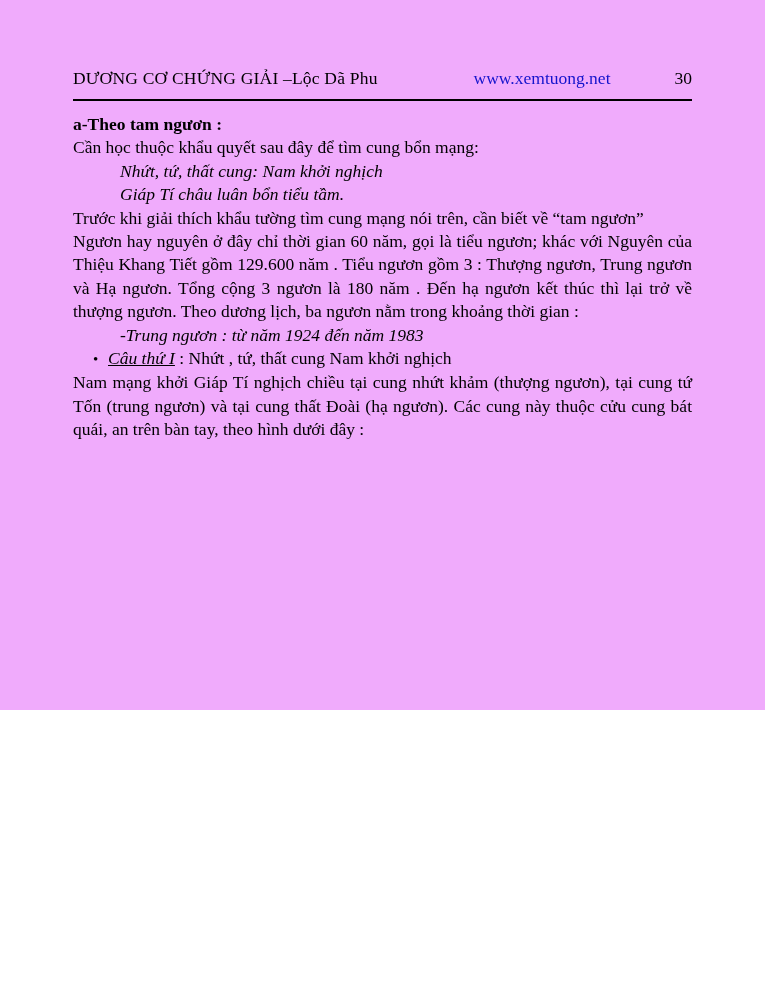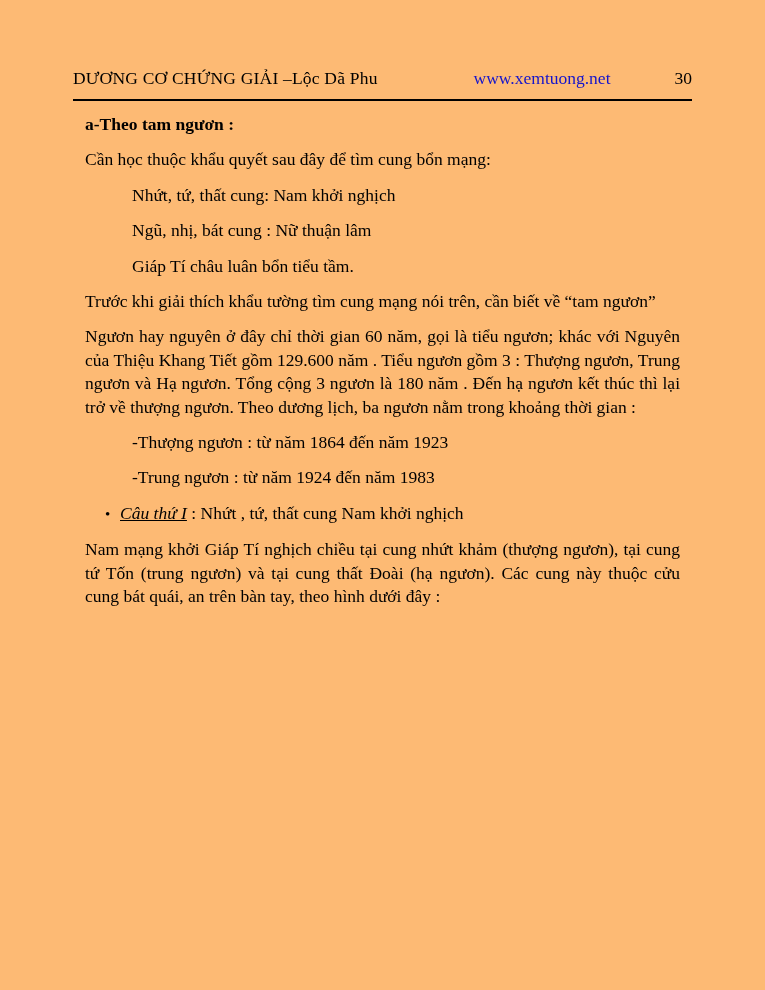--- a/index.html
+++ b/index.html
@@ -3,23 +3,23 @@
 <meta charset="utf-8">
 <style>
   html, body {
     margin: 0;
     padding: 0;
     background: #ffffff;
   }
   .page {
     position: relative;
     width: 765px;
-    height: 990px;
+    height: 710px;
     box-sizing: border-box;
-    background: #fdba74;
+    background: #f0abfc;
     color: #000000;
     font-family: "Liberation Serif", "DejaVu Serif", serif;
     padding: 44px 73px 0 73px;
     overflow: hidden;
   }
   .header-row {
     display: flex;
     align-items: baseline;
     font-size: 17.5px;
     line-height: 22px;
@@ -36,26 +36,26 @@
   .header-pagenum {
     margin-left: 64px;
     margin-top: 23px;
   }
   .header-rule {
     border: none;
     border-top: 2px solid #000000;
     margin: 10px 0 12px 0;
   }
   .doc-body p {
-    margin: 12px;
+    margin: 0;
     font-size: 17.5px;
     line-height: 23.4px;
   }
   .bold { font-weight: 700; }
-  .indent { padding-left: 47px; }
+  .indent { padding-left: 47px; font-style: italic; }
   .justify { text-align: justify; }
   .bullet-line { padding-left: 20px; }
   .bullet-glyph {
     display: inline-block;
     width: 15px;
     font-size: 15px;
   }
   .underline { text-decoration: underline; font-style: italic; }
 </style>
 </head>
@@ -69,27 +69,25 @@
     <span class="header-pagenum">30</span>
   </div>
 
   <hr class="header-rule">
 
   <div class="doc-body">
     <p class="bold">a-Theo tam ngươn :</p>
     <p>Cần học thuộc khẩu quyết sau đây để tìm cung bổn mạng:</p>
 
     <p class="indent">Nhứt, tứ, thất cung: Nam khởi nghịch</p>
-    <p class="indent">Ngũ, nhị, bát cung : Nữ thuận lâm</p>
     <p class="indent">Giáp Tí châu luân bổn tiểu tầm.</p>
 
     <p>Trước khi giải thích khẩu tường tìm cung mạng nói trên, cần biết về “tam ngươn”</p>
     <p class="justify">Ngươn hay nguyên ở đây chỉ thời gian 60 năm, gọi là tiểu ngươn;  khác với Nguyên của Thiệu Khang Tiết gồm 129.600 năm . Tiểu ngươn gồm 3 : Thượng ngươn, Trung ngươn và Hạ ngươn. Tổng cộng 3 ngươn là 180 năm . Đến hạ ngươn kết thúc thì lại trở về thượng ngươn. Theo dương lịch, ba ngươn nằm trong khoảng thời gian :</p>
 
-    <p class="indent">-Thượng ngươn : từ năm 1864 đến năm 1923</p>
     <p class="indent">-Trung ngươn : từ năm 1924 đến năm 1983</p>
 
 
     <p class="bullet-line">
       <span class="bullet-glyph">•</span><span class="underline">Câu thứ I</span><span> : Nhứt , tứ, thất cung Nam khởi nghịch</span>
     </p>
 
     <p class="justify">Nam mạng khởi Giáp Tí nghịch chiều tại cung nhứt khảm (thượng ngươn), tại cung tứ Tốn (trung ngươn) và tại cung thất Đoài (hạ ngươn). Các cung này thuộc cửu cung bát quái, an trên bàn tay, theo hình dưới đây :</p>
   </div>
 

